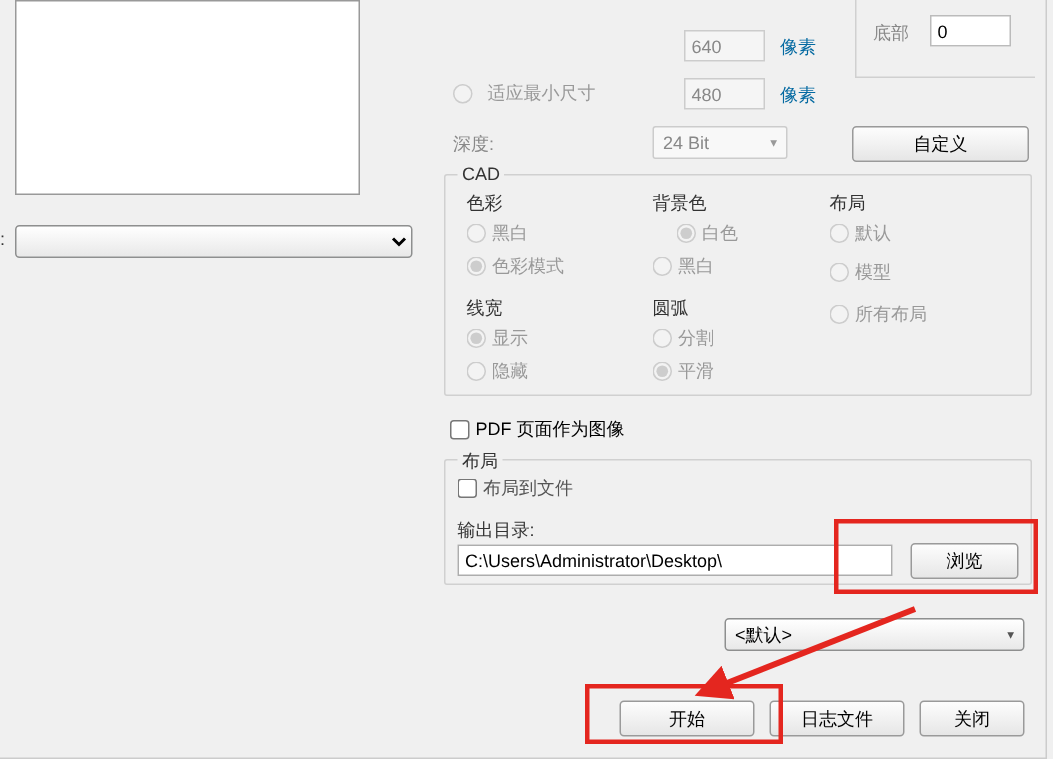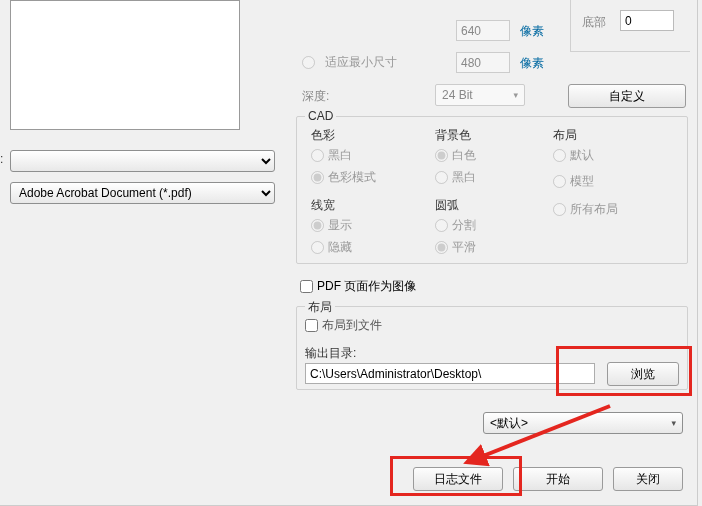--- a/index.html
+++ b/index.html
@@ -43,25 +43,20 @@
 <div class="window">
 
   <div class="left-panel">
     <div class="preview"></div>
     <span class="colon-label">:</span>
     <div class="left-combo1">
       <select class="combo">
         <option></option>
       </select>
     </div>
-    <div class="left-combo2">
-      <select class="combo">
-        <option>Adobe Acrobat Document (*.pdf)</option>
-      </select>
-    </div>
   </div>
 
   <div class="right-panel">
     <input class="txtnum" disabled="" style="position: absolute; left: 166px; top: 20px;" value="640">
     <span class="unit" style="position:absolute;left:230px;top:23px;">像素</span>
 
     <div class="radio-row" style="left:12px;top:54px;">
       <input type="radio" disabled="" style="">
       <span class="disabled">适应最小尺寸</span>
     </div>
@@ -90,21 +85,21 @@
     <label class="radio-item" style="left:14px;top:30px;">
         <input type="radio" name="color" disabled="" style="">
         <span>黑白</span>
       </label>
     <label class="radio-item" style="left:14px;top:52px;">
         <input type="radio" name="color" checked="" disabled="" style="">
         <span>色彩模式</span>
       </label>
 
     <span class="sub-label" style="left:138px;top:10px;">背景色</span>
-    <label class="radio-item" style="left:138px;top:30px;justify-content:space-between;">
+    <label class="radio-item" style="left:154px;top:30px;justify-content:space-between;">
         <input type="radio" name="bg" checked="" disabled="" style="">
         <span>白色</span>
       </label>
     <label class="radio-item" style="left:138px;top:52px;">
         <input type="radio" name="bg" disabled="" style="">
         <span>黑白</span>
       </label>
 
     <span class="sub-label" style="left:256px;top:10px;">布局</span>
     <label class="radio-item" style="left:256px;top:30px;">
@@ -162,24 +157,24 @@
   <div class="settings-row">
     <div style="flex:1"></div>
     <div class="combo-wide">
       <span>&lt;默认&gt;</span>
       <span style="font-size:9px;color:#555;">▾</span>
     </div>
   </div>
 
   <div class="bottom-row">
     <button class="btn" style="width:90px;">
-        <span>日志文件</span>
+        <span>开始</span>
       </button>
     <button class="btn" style="width:90px;">
-        <span>开始</span>
+        <span>日志文件</span>
       </button>
     <button class="btn" style="width:70px;">
         <span>关闭</span>
       </button>
   </div>
 
   <div class="hl-red" style="left:556px;top:346px;width:136px;height:50px;"></div>
   <div class="hl-red" style="left:390px;top:456px;width:132px;height:40px;"></div>
 
   <svg class="arrow-svg" style="left:460px;top:400px;width:160px;height:70px;">

